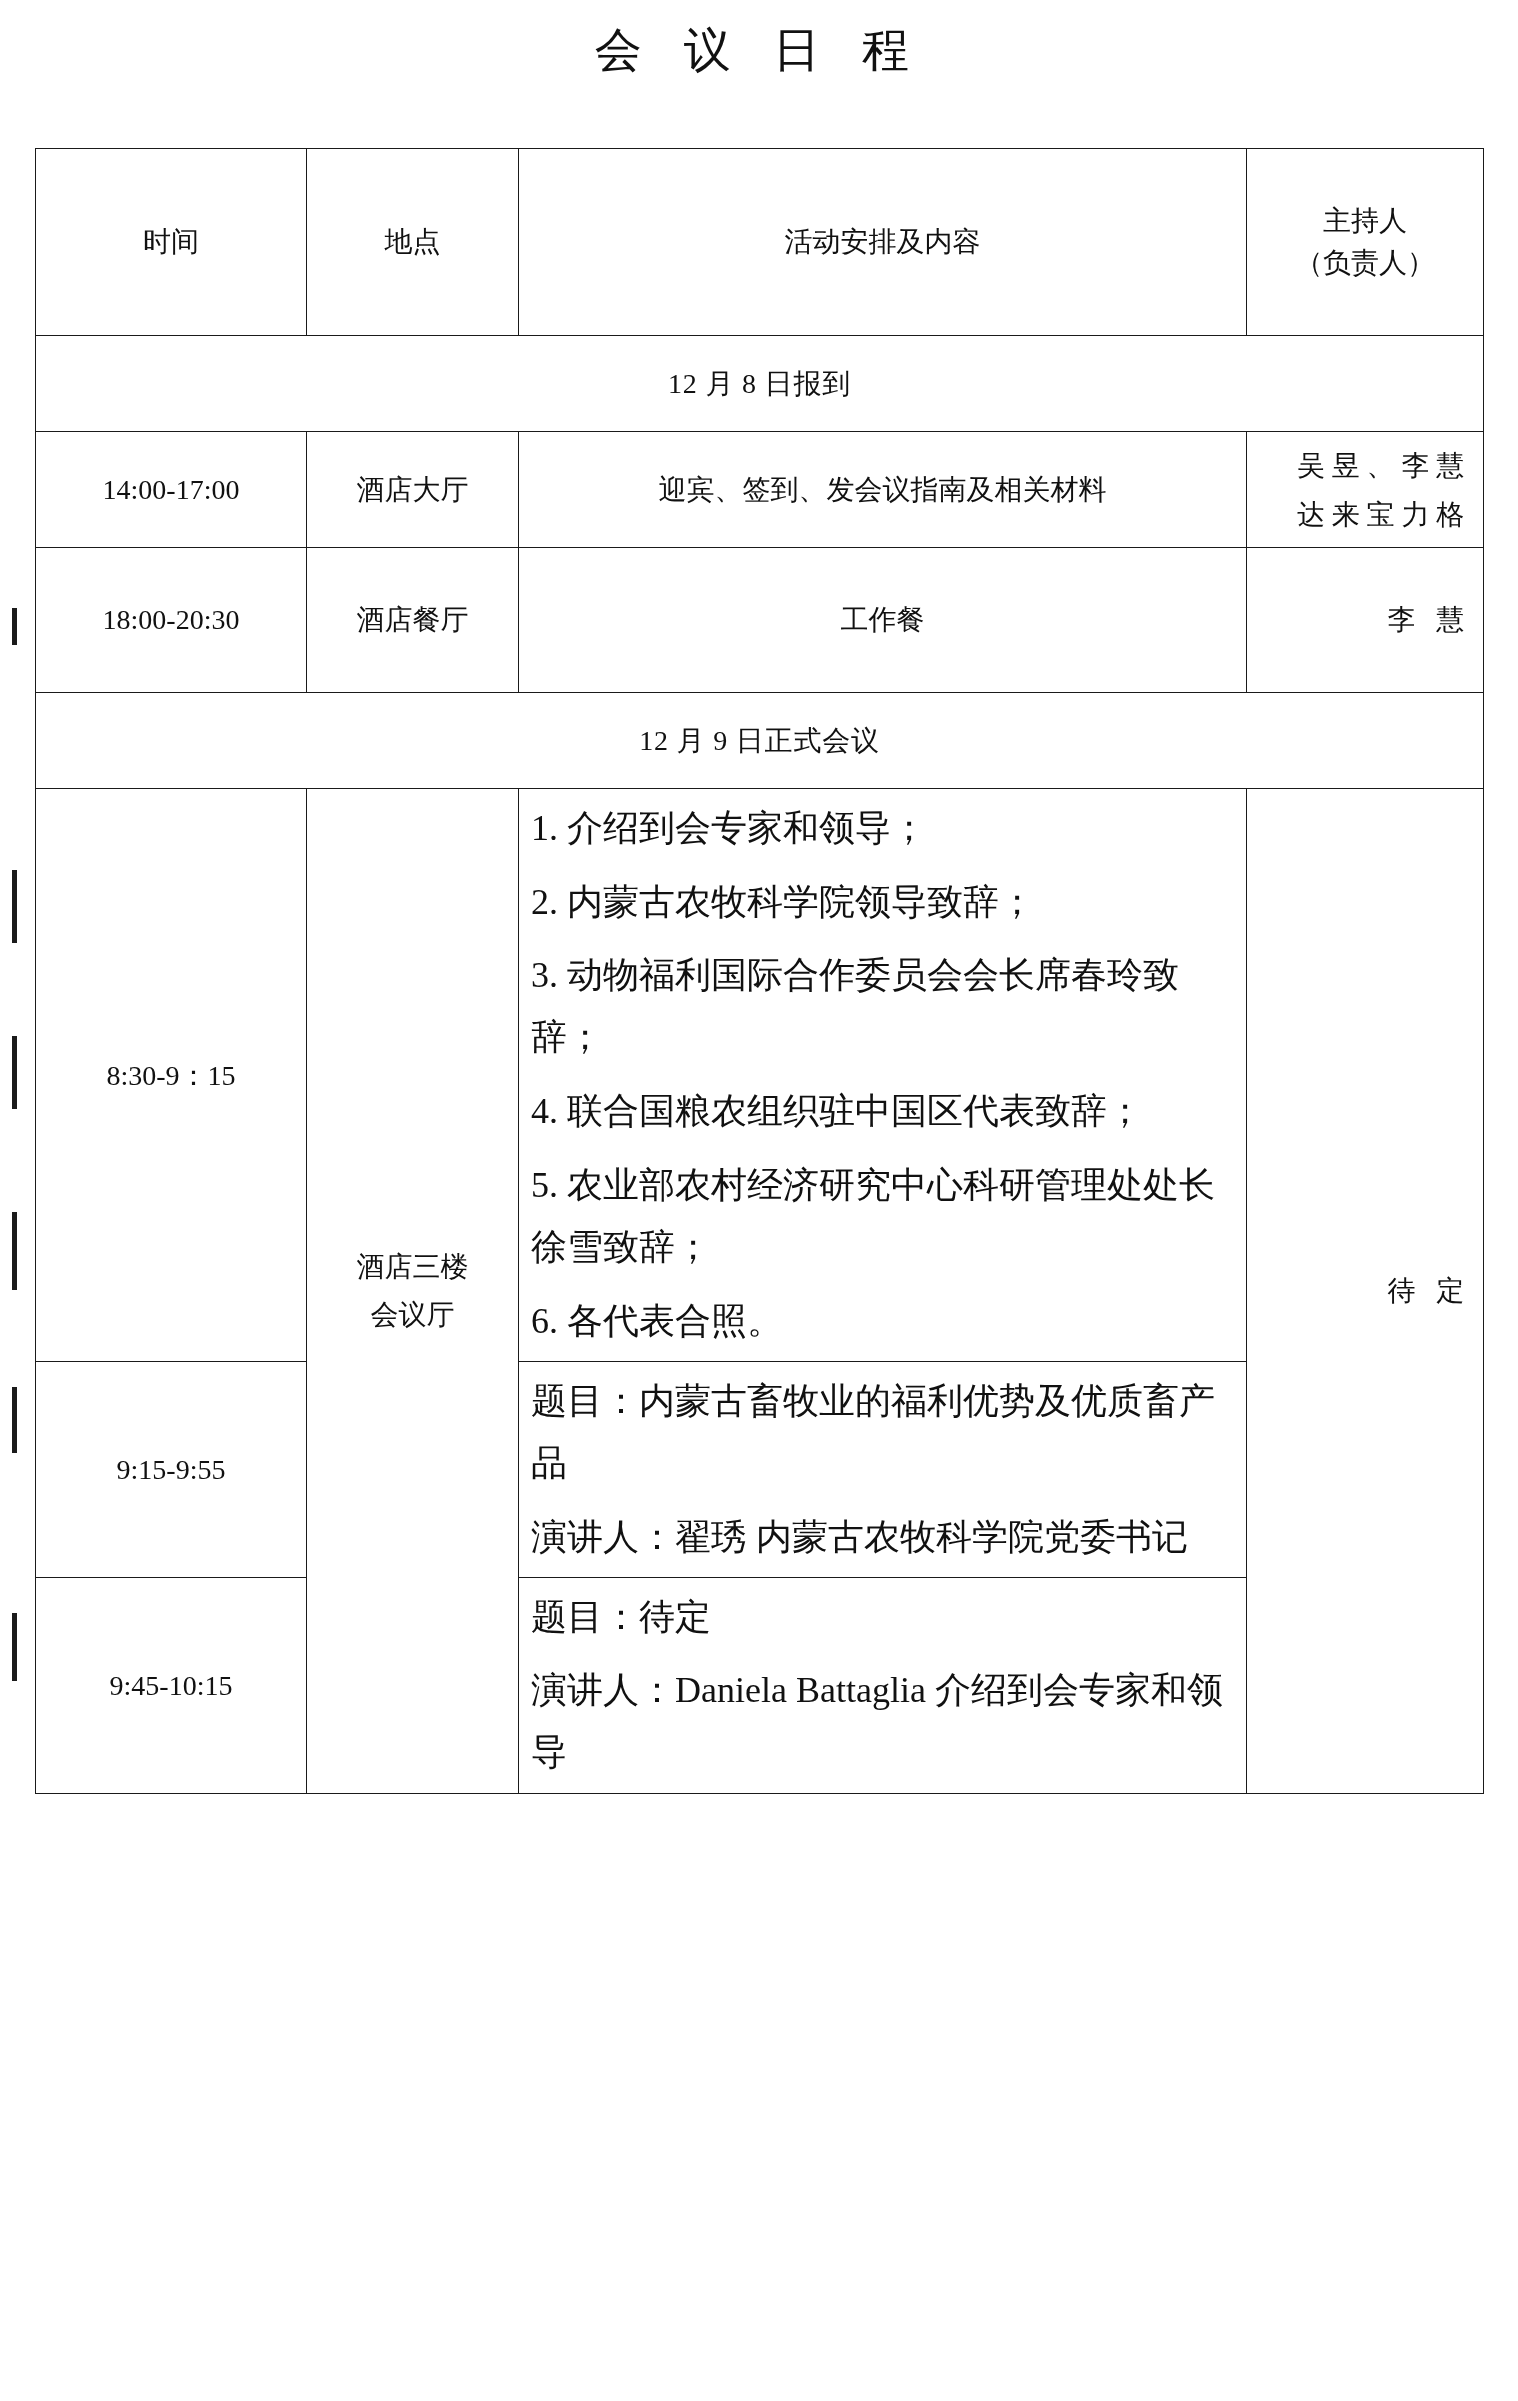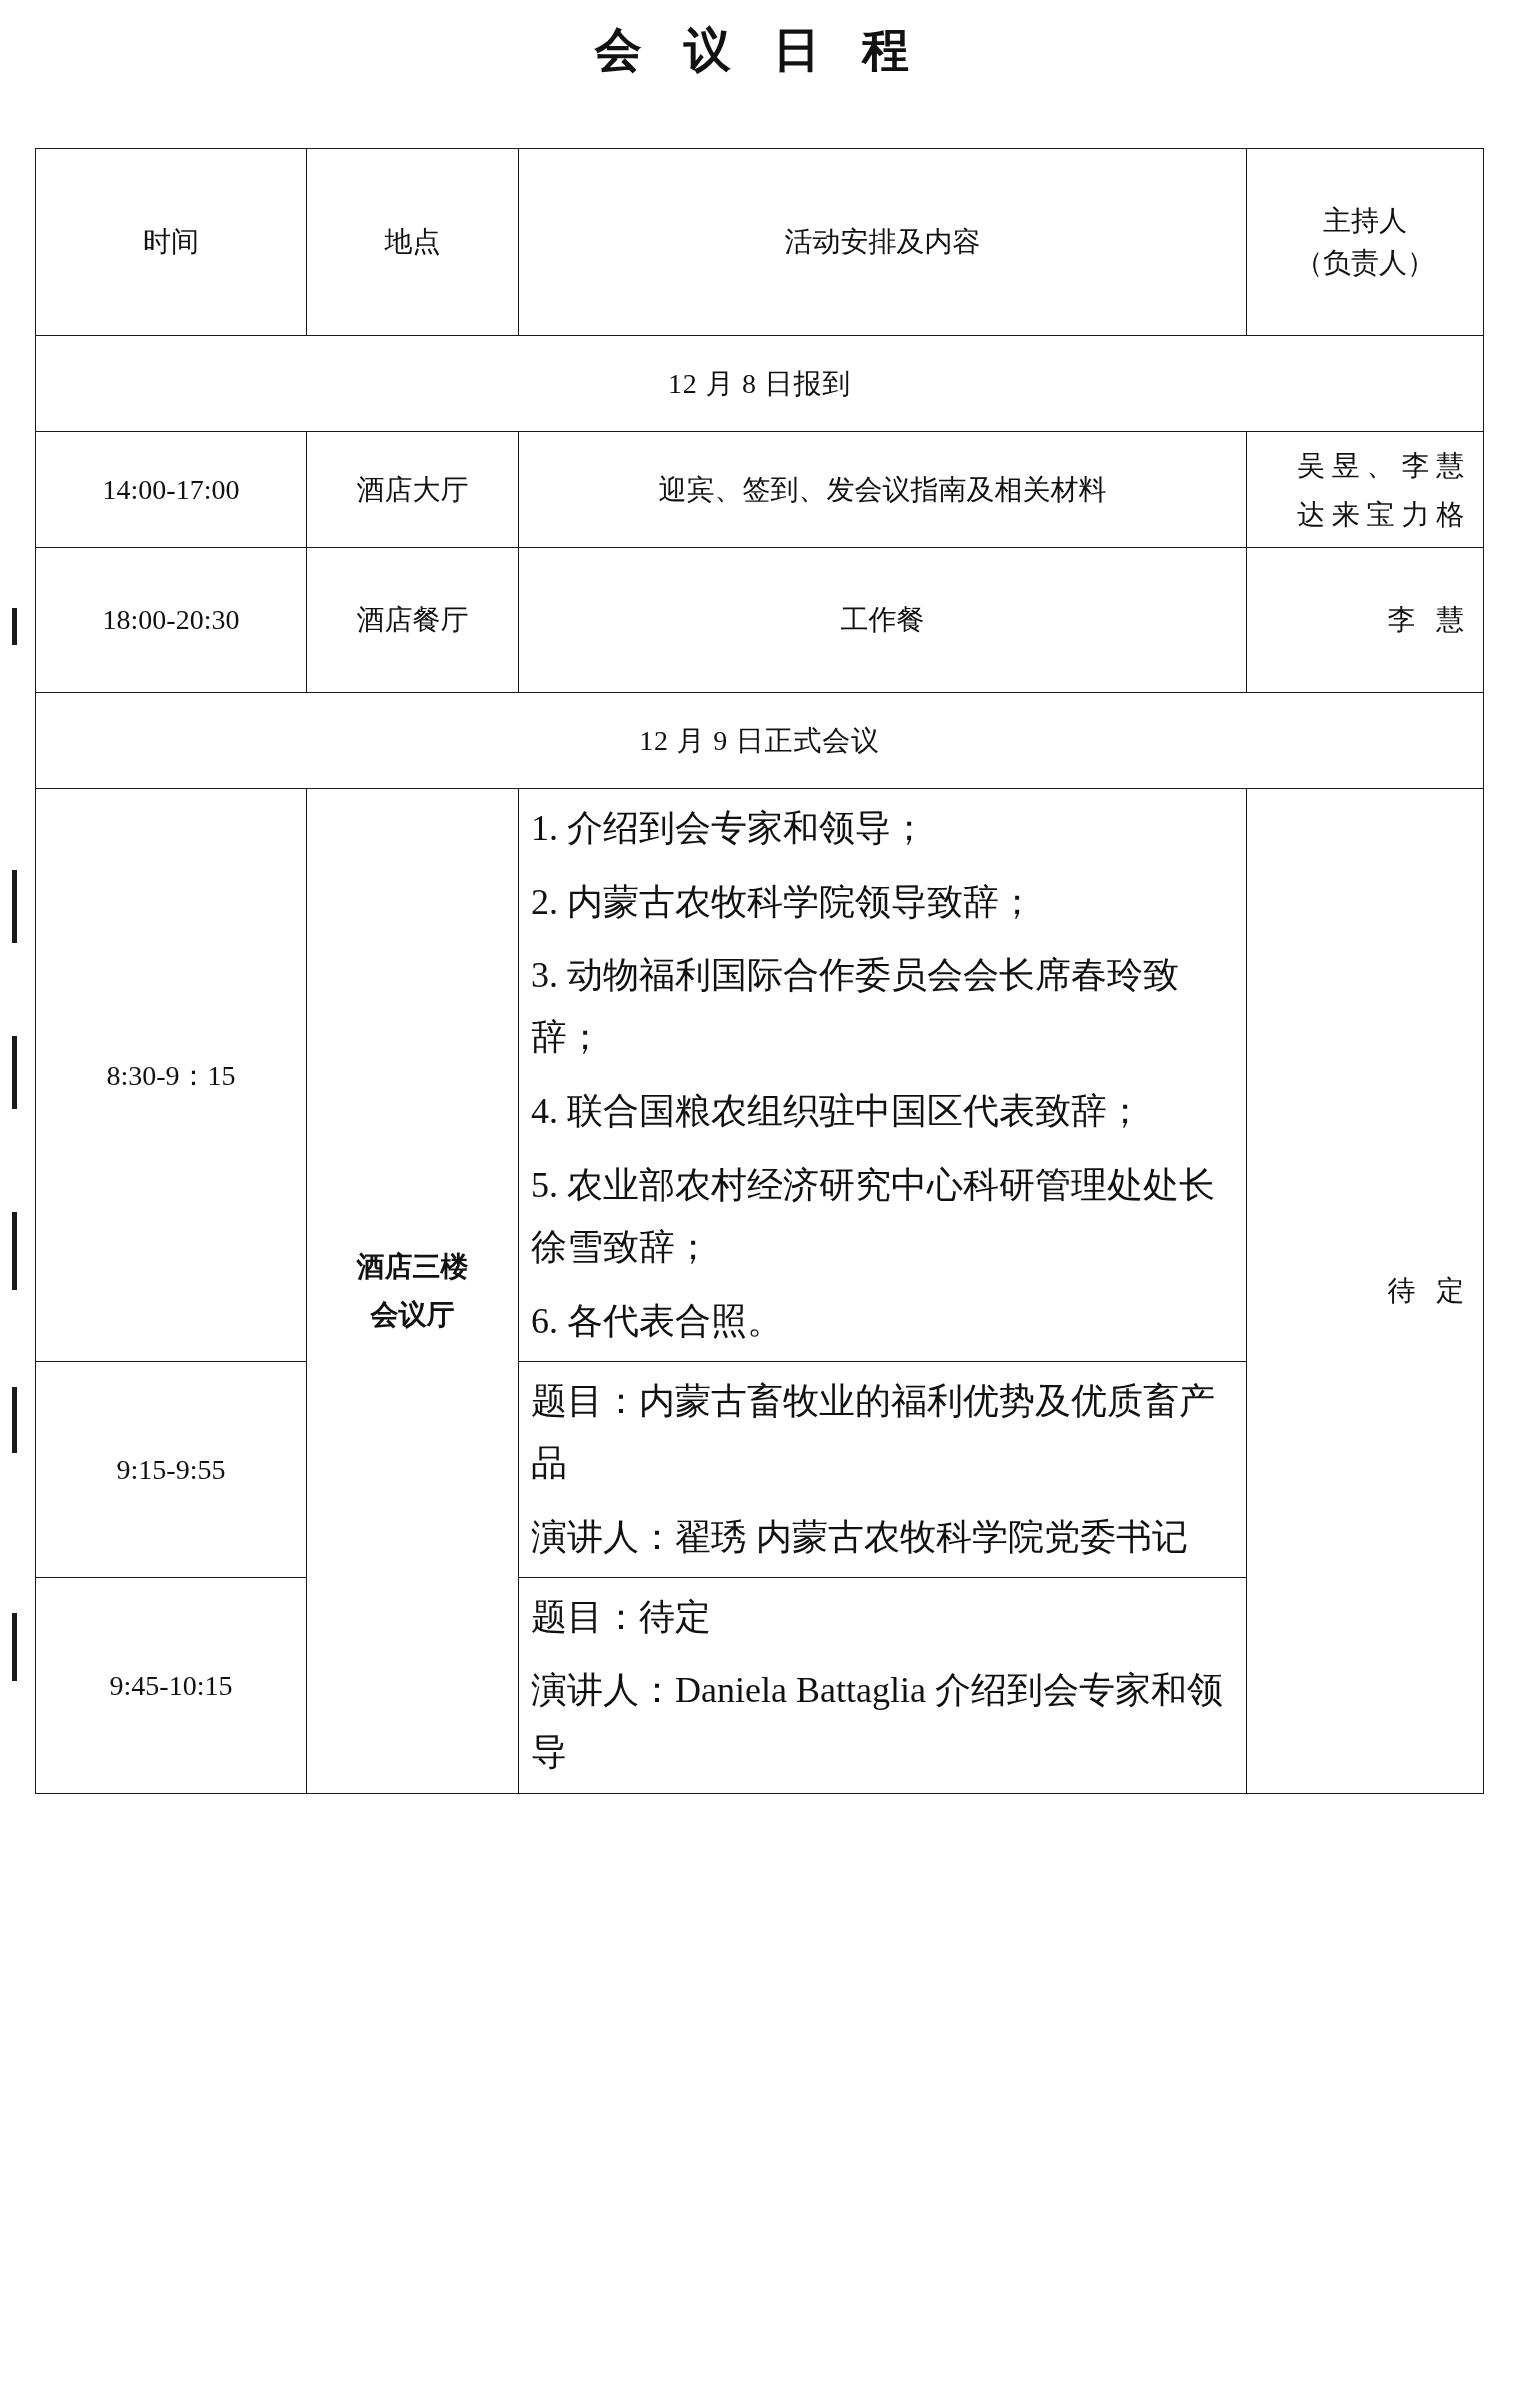--- a/index.html
+++ b/index.html
@@ -17,21 +17,21 @@
   .page {
     position: relative;
     width: 1519px;
     min-height: 2401px;
     box-sizing: border-box;
     padding: 0;
   }
   .doc-title {
     text-align: center;
     font-size: 47px;
-    font-weight: bold;
+    font-weight: normal;
     letter-spacing: 15.2px;
     padding-top: 18.6px;
     padding-bottom: 8.5px;
     font-family: "Liberation Serif", "DejaVu Serif", serif;
   }
   table.schedule {
     border-collapse: collapse;
     table-layout: fixed;
     margin: 58px auto 0 auto;
     width: 1447px;
@@ -75,21 +75,21 @@
   }
   .desc-list p:last-child { margin-bottom: 0; }
 
   .host-cell {
     text-align: right;
     letter-spacing: 6.8px;
   }
   .host-two span { display: block; line-height: 1.75; }
   .time-cell { text-align: center; letter-spacing: 0px; }
   .place-cell { text-align: center; }
-  .place-cell span { display: block; line-height: 1.7; font-weight: bold; }
+  .place-cell span { display: block; line-height: 1.7; }
 
   
   .margin-mark {
     position: absolute;
     left: 12px;
     width: 5.1px;
     background: #1b1b1b;
   }
 </style>
 </head>

